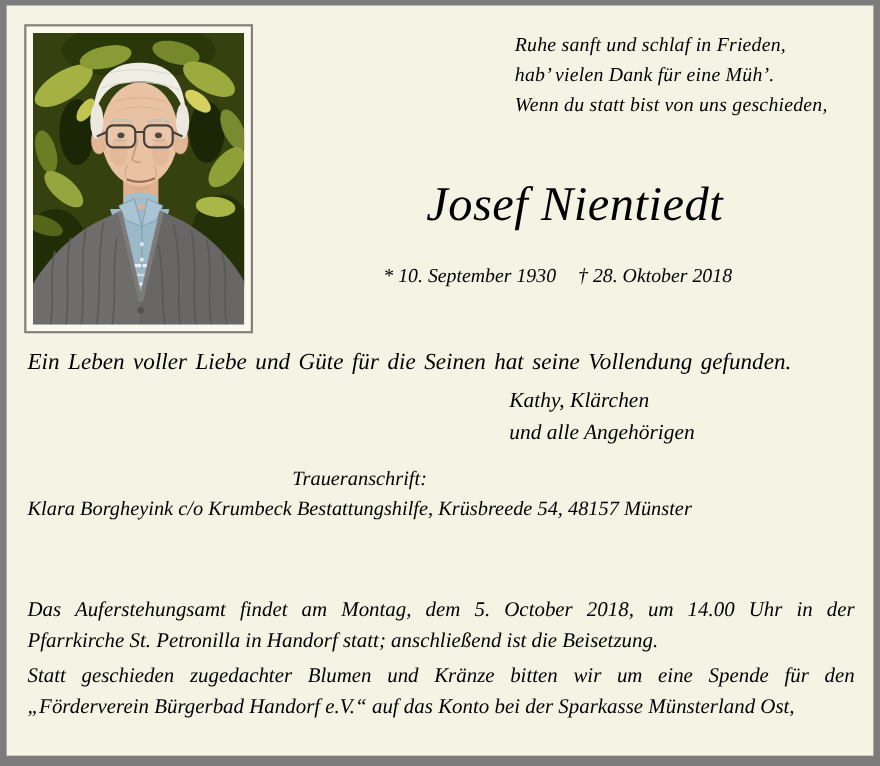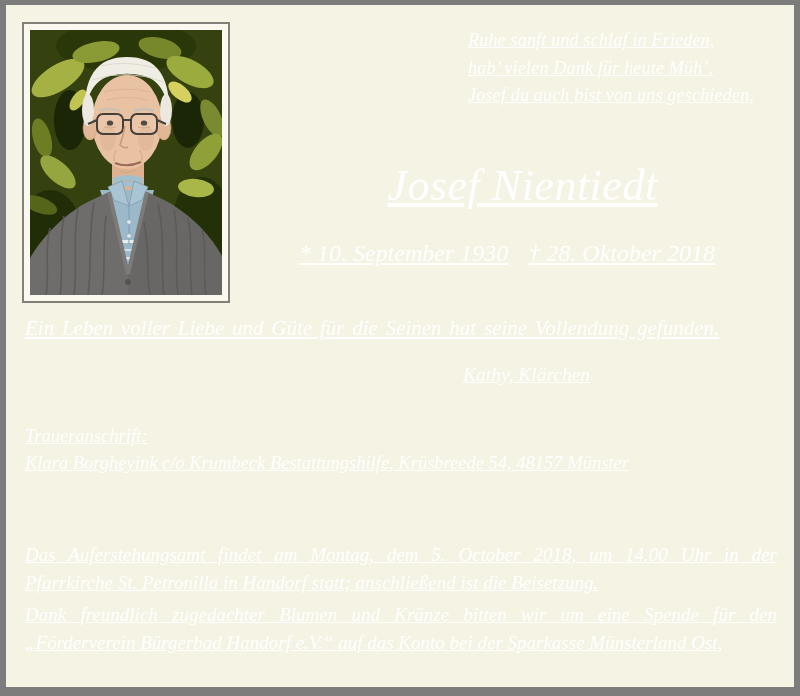--- a/index.html
+++ b/index.html
@@ -13,49 +13,49 @@
     width: 800px; height: 696px;
     background: #7c7c7c;
     overflow: hidden;
   }
   .notice {
     position: absolute;
     left: 6px; right: 6px; top: 5px; bottom: 9px;
     background: #f5f3e4;
   }
   .abs { position: absolute; }
-  .it { font-style: italic; color: #ffffff; text-decoration: underline; }
+  .it { font-style: italic; color: #000000; }
 
   
   .photo-frame {
     left: 22px; top: 22px;
     width: 208px; height: 281px;
     box-sizing: border-box;
     background: #fbf9ef;
     border: 2px solid #828078;
     padding: 6px;
   }
   .photo-frame svg { display: block; width: 100%; height: 100%; }
 
   
   .poem { left: 468px; top: 27px; font-size: 18px; line-height: 27.5px; letter-spacing: 0.2px; }
 
   
   .name-block { left: 230px; right: 16px; top: 160px; text-align: center; font-size: 44px; letter-spacing: 0.5px; padding-left: 31px; }
-  .dates-block { left: 230px; right: 16px; top: 240px; text-align: center; font-size: 24px; }
+  .dates-block { left: 230px; right: 16px; top: 240px; text-align: center; font-size: 18px; }
   .dates-block .death { margin-left: 20px; }
 
   
   .epitaph { left: 25px; top: 316px; font-size: 21px; word-spacing: 2.5px; }
 
   
-  .mourners { left: 463px; top: 361px; font-size: 19.5px; line-height: 28.5px; }
-
-  
-  .address { left: 25px; top: 423px; font-size: 18.5px; line-height: 27px; }
+  .mourners { left: 463px; top: 351px; font-size: 19.5px; line-height: 28.5px; }
+
+  
+  .address { left: 25px; top: 423px; font-size: 18.5px; line-height: 27px; text-align: center; }
 
   
   .para { left: 25px; right: 23px; font-size: 19px; line-height: 27.5px; }
   .para .line.just { text-align: justify; text-align-last: justify; }
   .prayer { top: 481px; }
   .service { top: 541px; }
   .donation { top: 601px; }
   .bold { font-weight: bold; }
 </style>
 </head>
@@ -161,44 +161,45 @@
       <path d="M86,120 Q83,126 84,131" stroke="#d3a585" stroke-width="1" fill="none"></path>
       <path d="M110,120 Q113,126 112,131" stroke="#d3a585" stroke-width="1" fill="none"></path>
       <path d="M85,133 Q97,138 111,132" stroke="#9c6a56" stroke-width="2" fill="none"></path>
       <path d="M89,141 Q97,144 106,140" stroke="#caa286" stroke-width="1" fill="none" opacity="0.8"></path>
       <path d="M90,150 Q97,153 104,150" stroke="#d3a585" stroke-width="1" fill="none" opacity="0.6"></path>
     </svg>
   </div>
 
   <div class="abs poem it">
     <div>Ruhe sanft und schlaf in Frieden,</div>
-    <div>hab’ vielen Dank für heute Müh’.</div>
-    <div>Josef du auch bist von uns geschieden,</div>
+    <div>hab’ vielen Dank für eine Müh’.</div>
+    <div>Wenn du statt bist von uns geschieden,</div>
   </div>
 
   <div class="abs name-block it">Josef Nientiedt</div>
 
   <div class="abs dates-block it">
     <span class="birth">* 10. September 1930</span><span class="death">† 28. Oktober 2018</span>
   </div>
 
   <div class="abs epitaph it">Ein Leben voller Liebe und Güte für die Seinen hat seine Vollendung gefunden.</div>
 
   <div class="abs mourners it">
     <div>Kathy, Klärchen</div>
+    <div>und alle Angehörigen</div>
   </div>
 
   <div class="abs address it">
     <div>Traueranschrift:</div>
     <div>Klara Borgheyink c/o Krumbeck Bestattungshilfe, Krüsbreede 54, 48157 Münster</div>
   </div>
 
 
   <div class="abs para service it">
     <div class="line just">Das Auferstehungsamt findet am Montag, dem 5. October 2018, um 14.00 Uhr in der</div>
     <div class="line">Pfarrkirche St. Petronilla in Handorf statt; anschließend ist die Beisetzung.</div>
   </div>
 
   <div class="abs para donation it">
-    <div class="line just">Dank freundlich zugedachter Blumen und Kränze bitten wir um eine Spende für den</div>
+    <div class="line just">Statt geschieden zugedachter Blumen und Kränze bitten wir um eine Spende für den</div>
     <div class="line">„Förderverein Bürgerbad Handorf e.V.“ auf das Konto bei der Sparkasse Münsterland Ost,</div>
   </div>
 </div>
 
 </body></html>

